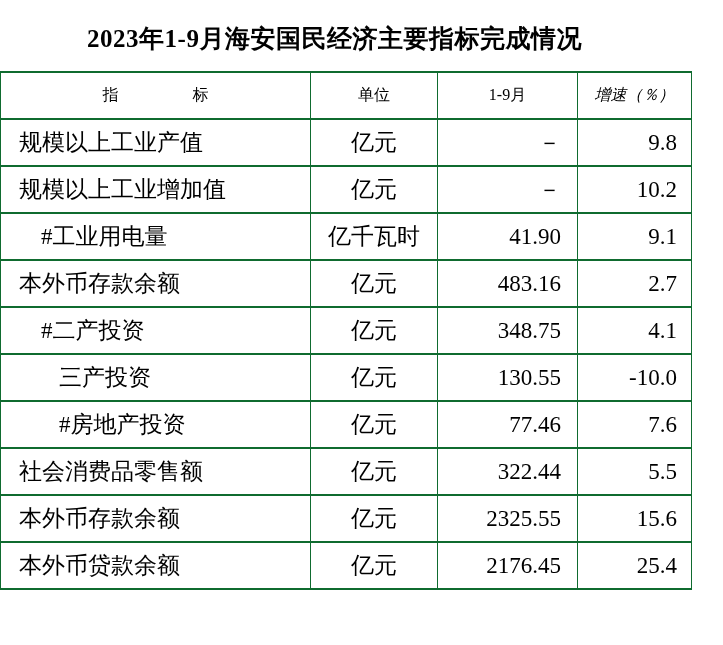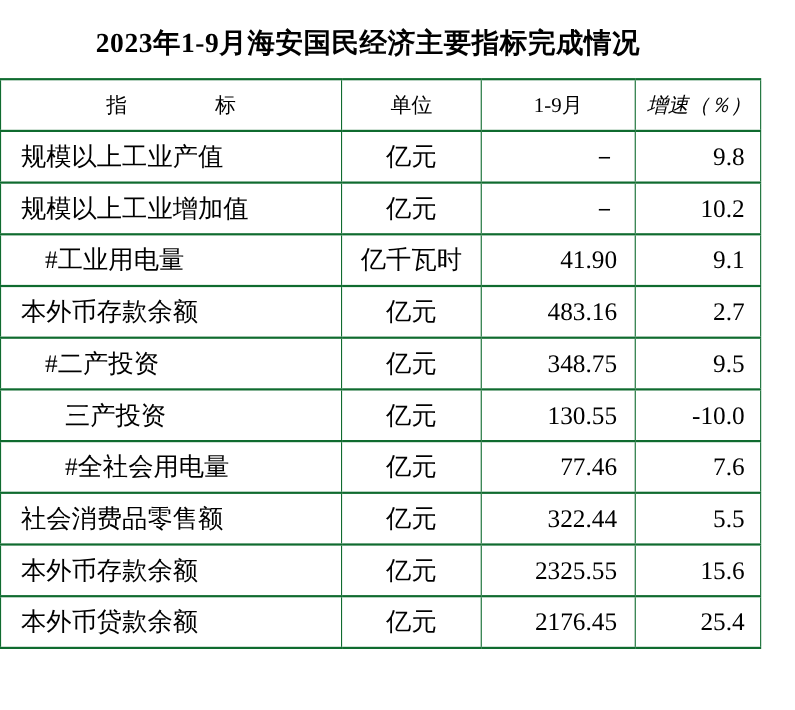--- a/index.html
+++ b/index.html
@@ -44,21 +44,21 @@
     border-left: 1px solid #0f6b2f;
     border-right: 1px solid #0f6b2f;
     font-size: 23px;
     padding: 0 10px;
     box-sizing: border-box;
     vertical-align: middle;
     white-space: nowrap;
   }
   table.stats tr.header td {
     text-align: center;
-    font-size: 19px;
+    font-size: 16px;
   }
   table.stats td.c-indicator { width: 310px; }
   table.stats td.c-unit { width: 127px; text-align: center; }
   table.stats td.c-value { width: 140px; text-align: right; padding-right: 16px; }
   table.stats td.c-growth { width: 114px; text-align: right; padding-right: 14px; }
 
   .ind-l0 { padding-left: 8px; }
   .ind-l1 { padding-left: 30px; }
   .ind-l2 { padding-left: 48px; }
 
@@ -105,30 +105,30 @@
         <tr>
           <td class="c-indicator"><span class="ind-l0">本外币存款余额</span></td>
           <td class="c-unit">亿元</td>
           <td class="c-value">483.16</td>
           <td class="c-growth">2.7</td>
         </tr>
         <tr>
           <td class="c-indicator"><span class="ind-l1">#二产投资</span></td>
           <td class="c-unit">亿元</td>
           <td class="c-value">348.75</td>
-          <td class="c-growth">9.5</td>
+          <td class="c-growth">4.1</td>
         </tr>
         <tr>
           <td class="c-indicator"><span class="ind-l2">三产投资</span></td>
           <td class="c-unit">亿元</td>
           <td class="c-value">130.55</td>
           <td class="c-growth">-10.0</td>
         </tr>
         <tr>
-          <td class="c-indicator"><span class="ind-l2">#全社会用电量</span></td>
+          <td class="c-indicator"><span class="ind-l2">#房地产投资</span></td>
           <td class="c-unit">亿元</td>
           <td class="c-value">77.46</td>
           <td class="c-growth">7.6</td>
         </tr>
         <tr>
           <td class="c-indicator"><span class="ind-l0">社会消费品零售额</span></td>
           <td class="c-unit">亿元</td>
           <td class="c-value">322.44</td>
           <td class="c-growth">5.5</td>
         </tr>

